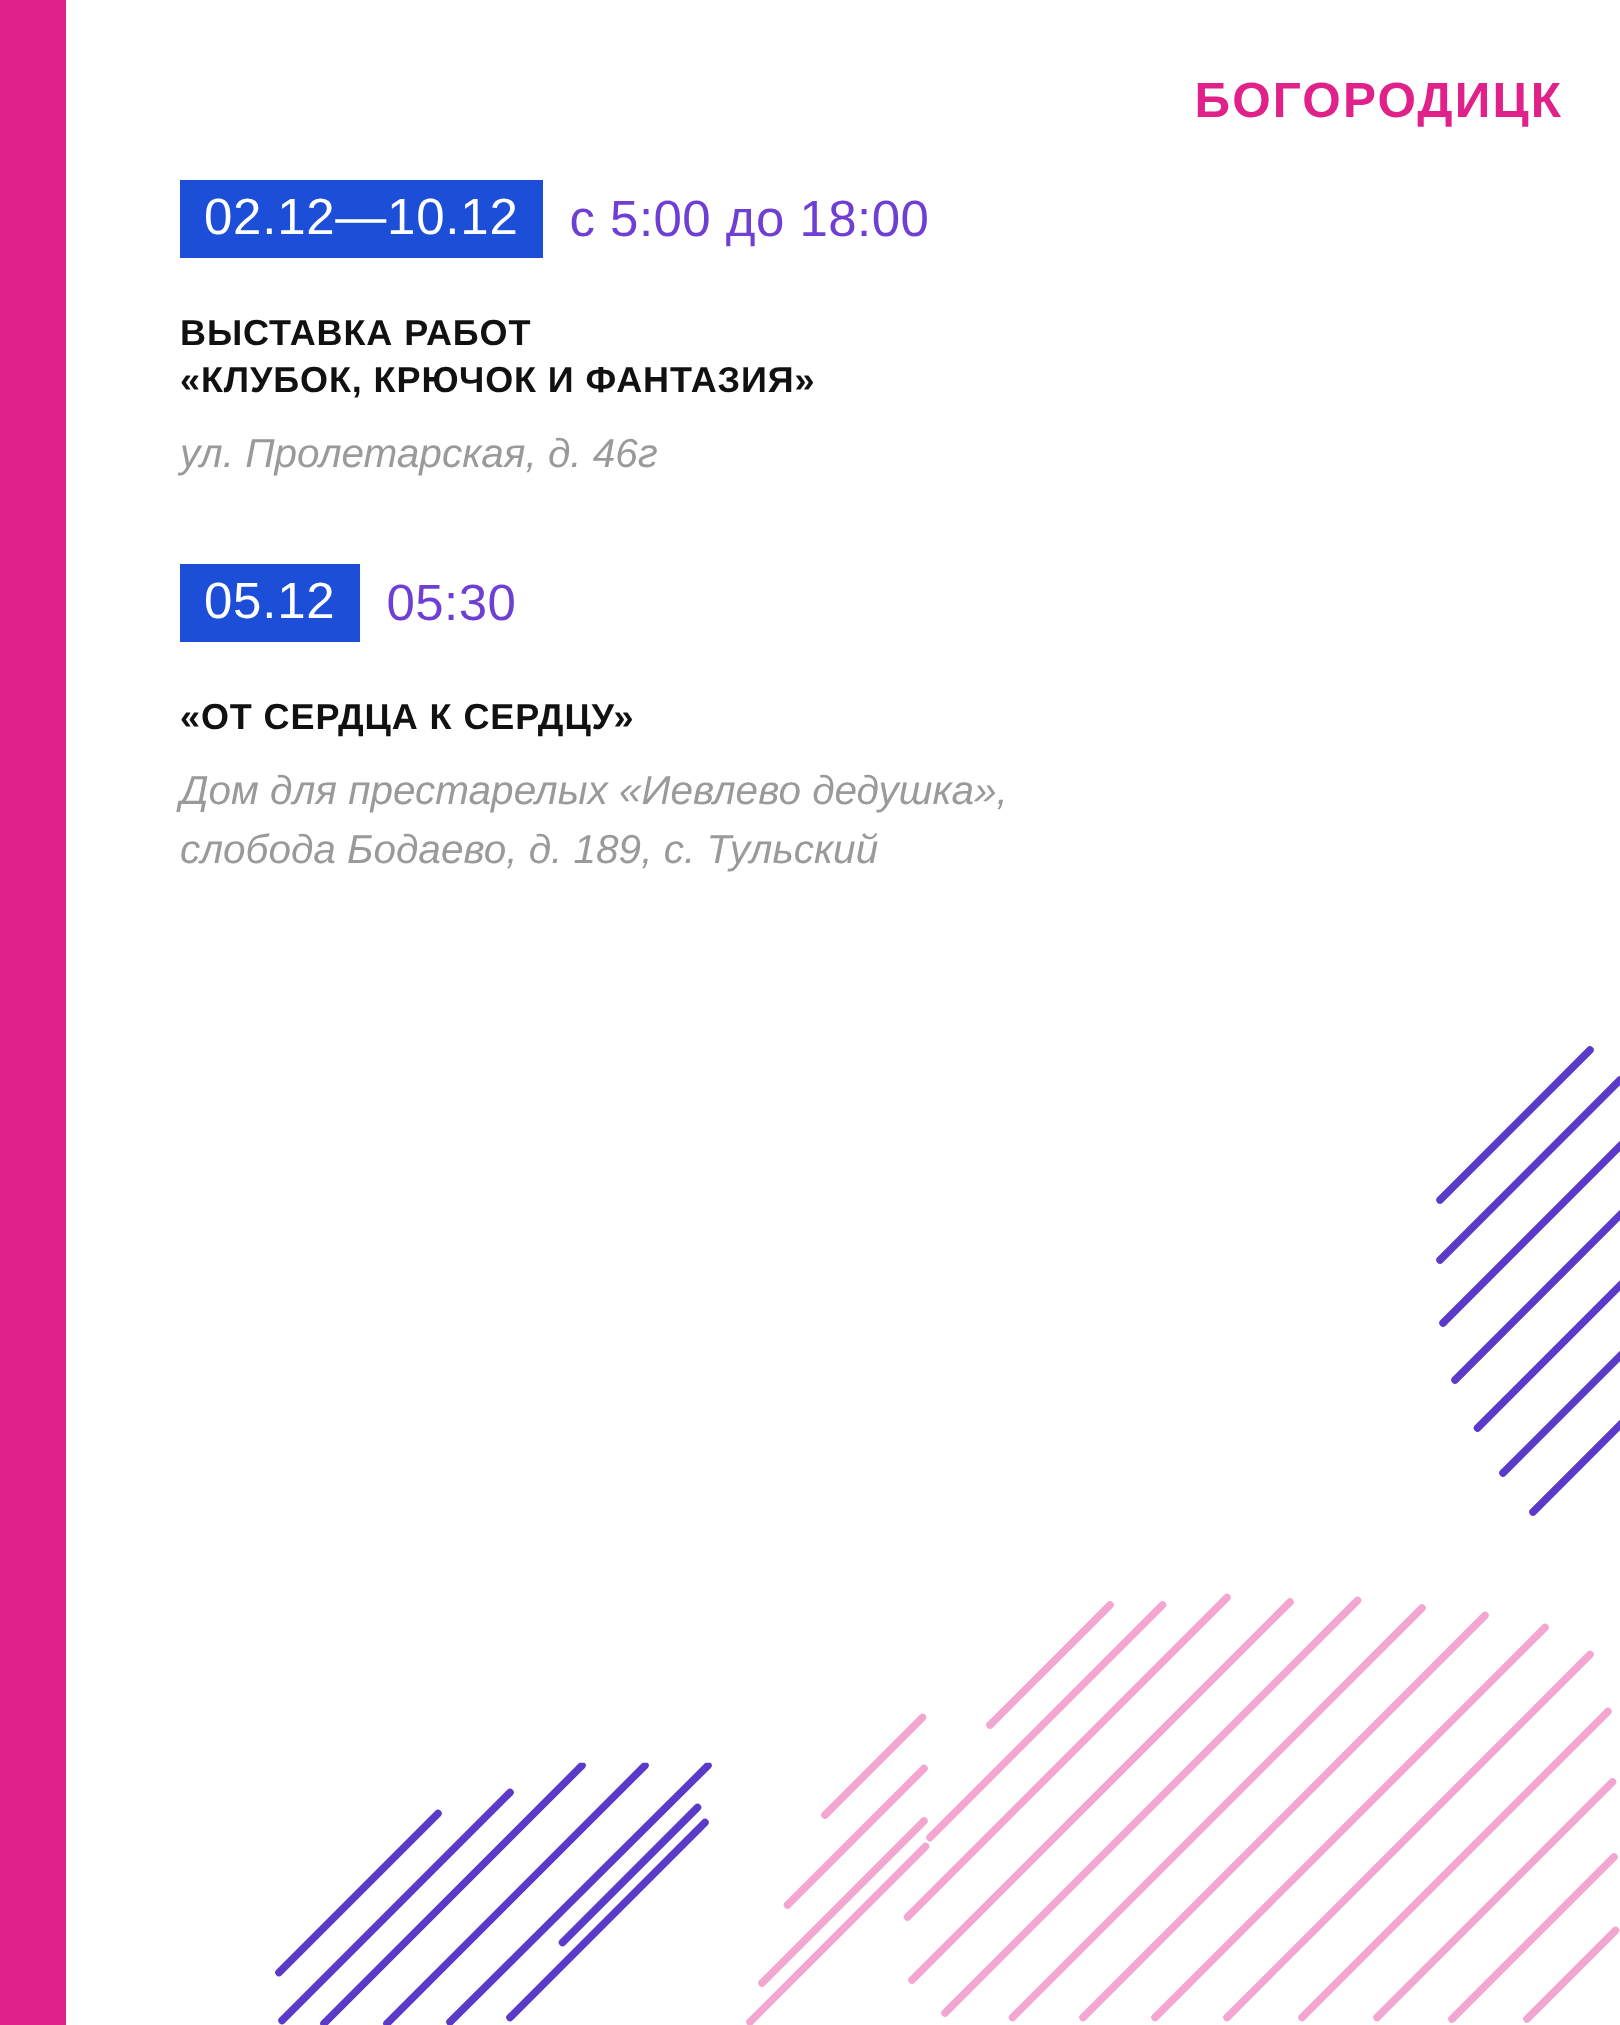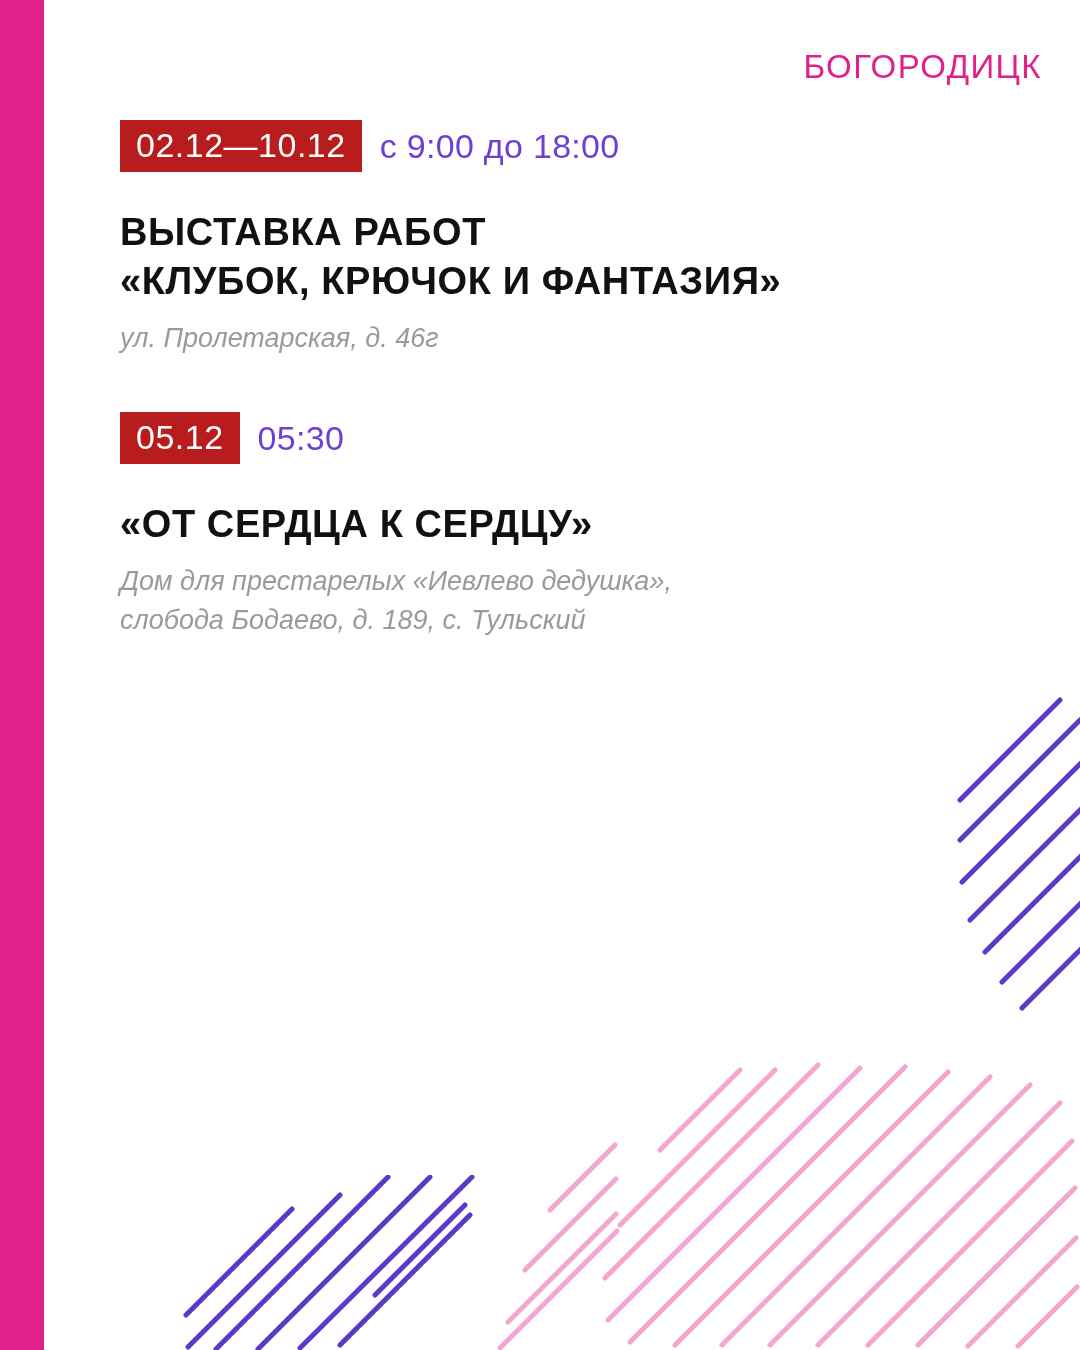--- a/index.html
+++ b/index.html
@@ -29,21 +29,21 @@
     height: 1350px;
     background: #e0218a;
   }
 
   
   .city-label {
     position: absolute;
     top: 48px;
     right: 38px;
     font-size: 33px;
-    font-weight: normal;
+    font-weight: bold;
     letter-spacing: 1.4px;
     color: #e0218a;
     text-transform: uppercase;
     font-family: "Liberation Sans", sans-serif;
   }
 
   .content {
     position: absolute;
     left: 120px;
     top: 120px;
@@ -53,42 +53,42 @@
   .event { margin-bottom: 54px; }
 
   .event-head {
     display: flex;
     align-items: center;
     gap: 18px;
     margin-bottom: 22px;
   }
 
   .date-chip {
-    background: #b91c1c;
+    background: #1d4ed8;
     color: #ffffff;
     font-size: 34px;
     font-weight: 500;
     padding: 8px 16px 10px 16px;
     line-height: 1;
     letter-spacing: 0.5px;
     white-space: nowrap;
   }
 
   .time-text {
     color: #6f3fd4;
     font-size: 34px;
     font-weight: 500;
     line-height: 1;
     letter-spacing: 0.3px;
     white-space: nowrap;
   }
 
   .event-title {
     color: #111111;
-    font-size: 38px;
+    font-size: 24px;
     font-weight: bold;
     line-height: 1.28;
     letter-spacing: 0.6px;
     text-transform: uppercase;
     margin-bottom: 14px;
     margin-top: 36px;
   }
 
   .event-place {
     color: #9a9a9a;
@@ -110,21 +110,21 @@
 
   <div class="left-band"></div>
 
   <div class="city-label">БОГОРОДИЦК</div>
 
   <div class="content">
 
     <div class="event">
       <div class="event-head">
         <span class="date-chip">02.12—10.12</span>
-        <span class="time-text">с 9:00 до 18:00</span>
+        <span class="time-text">с 5:00 до 18:00</span>
       </div>
       <div class="event-title">
         <div>ВЫСТАВКА РАБОТ</div>
         <div>«КЛУБОК, КРЮЧОК И ФАНТАЗИЯ»</div>
       </div>
       <div class="event-place">
         <div>ул. Пролетарская, д. 46г</div>
       </div>
     </div>
 

